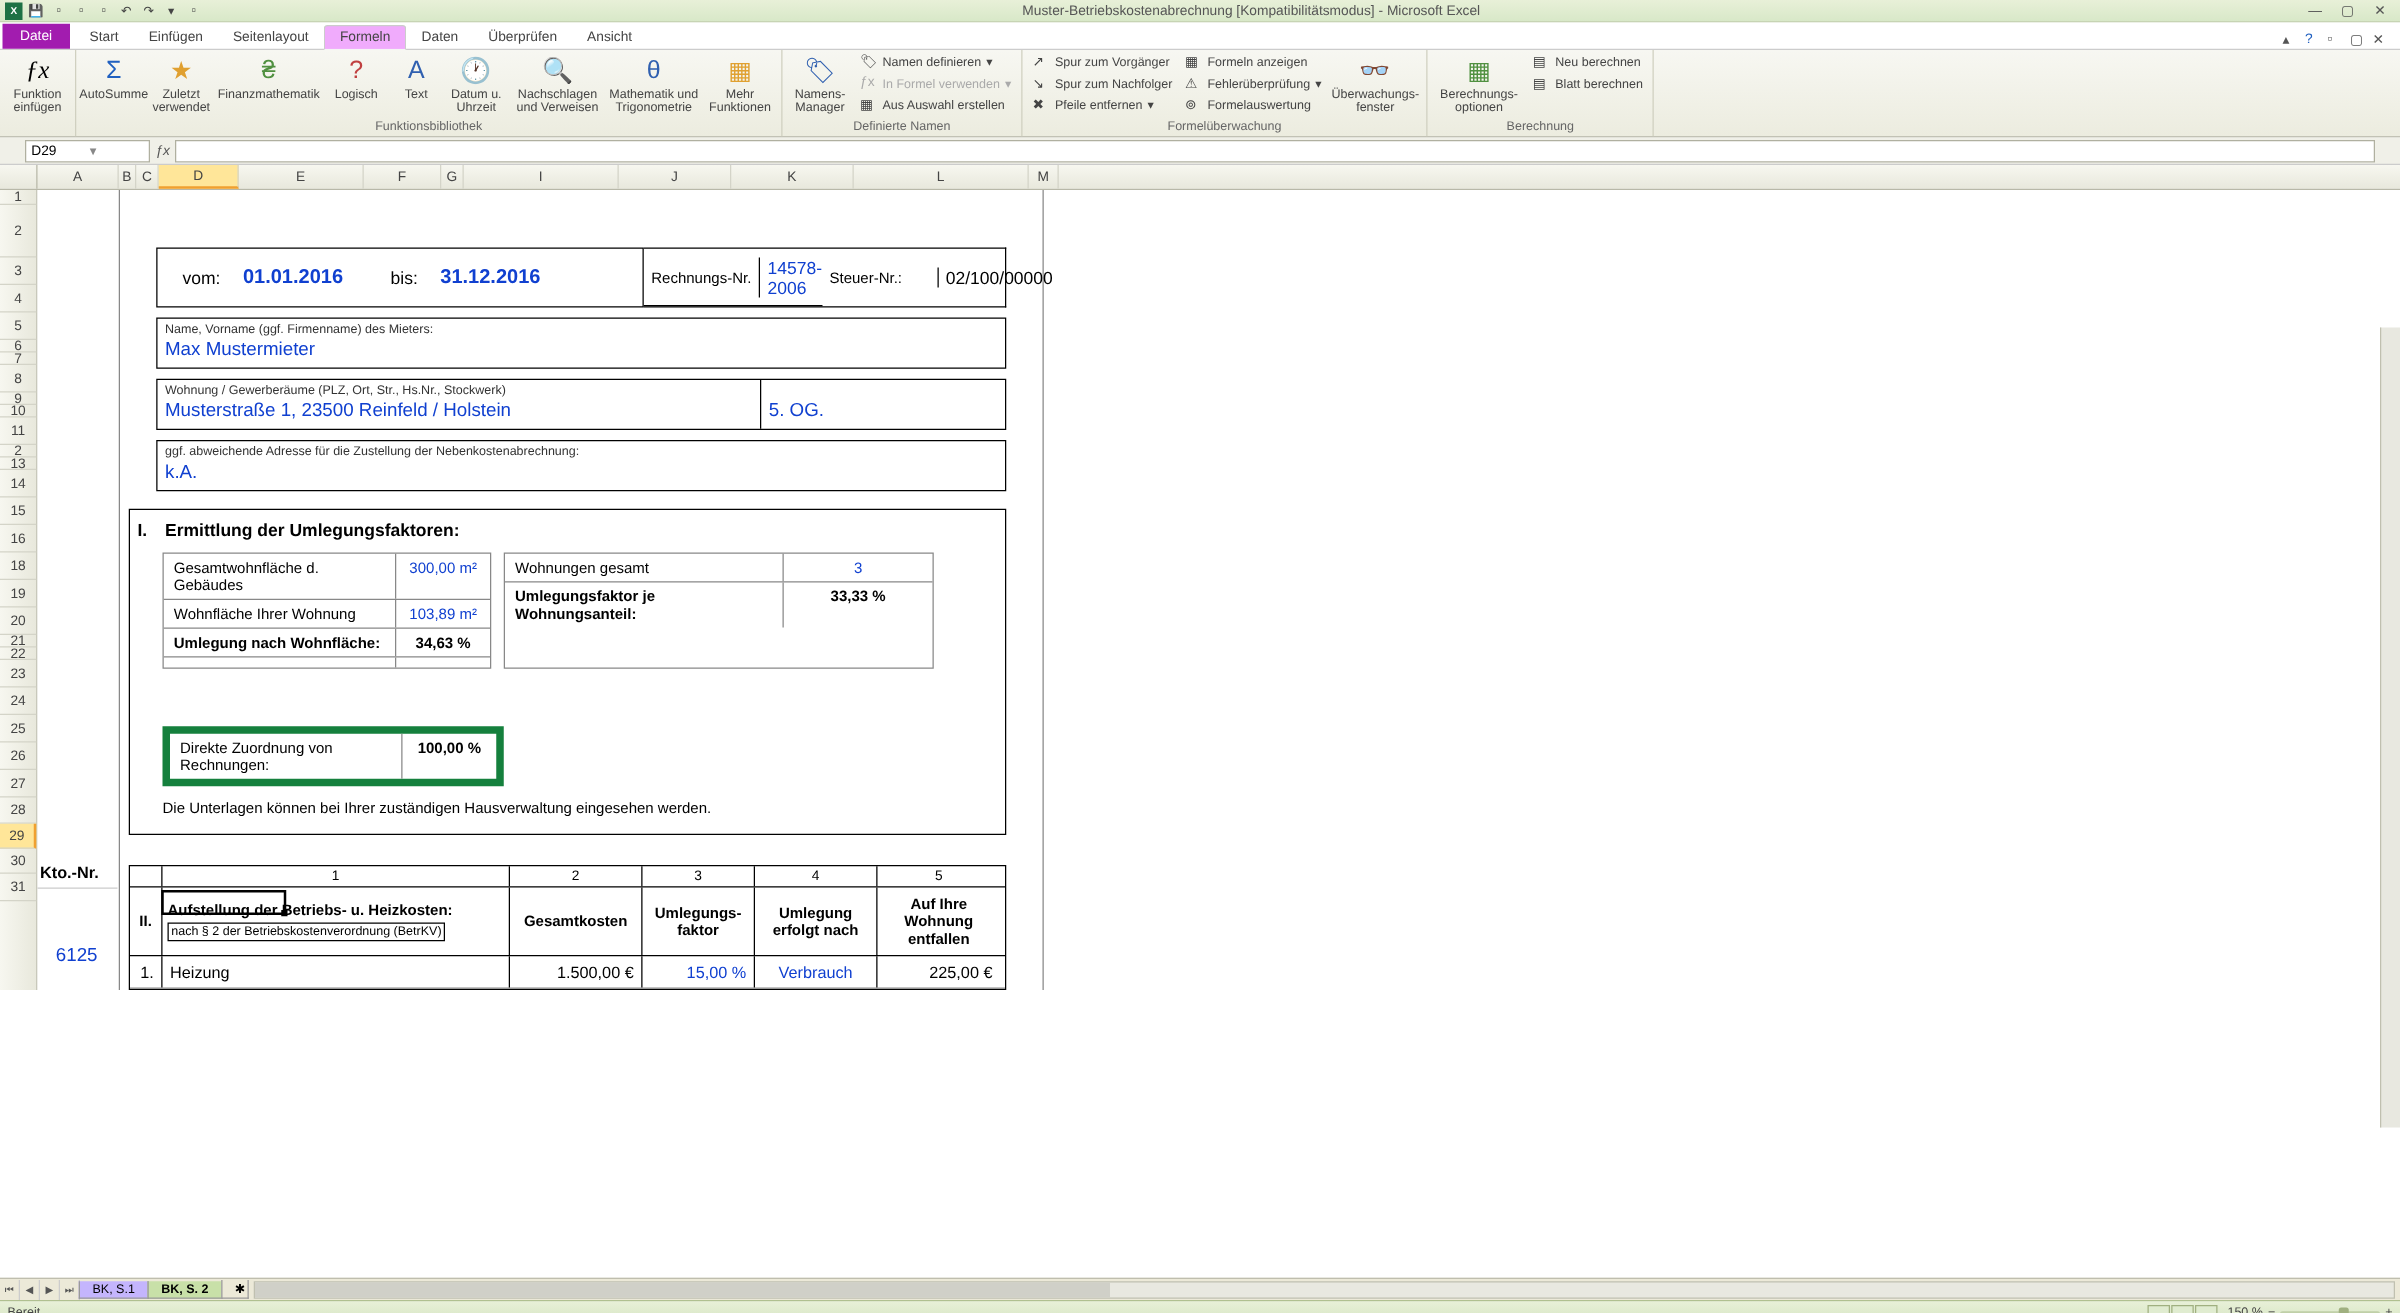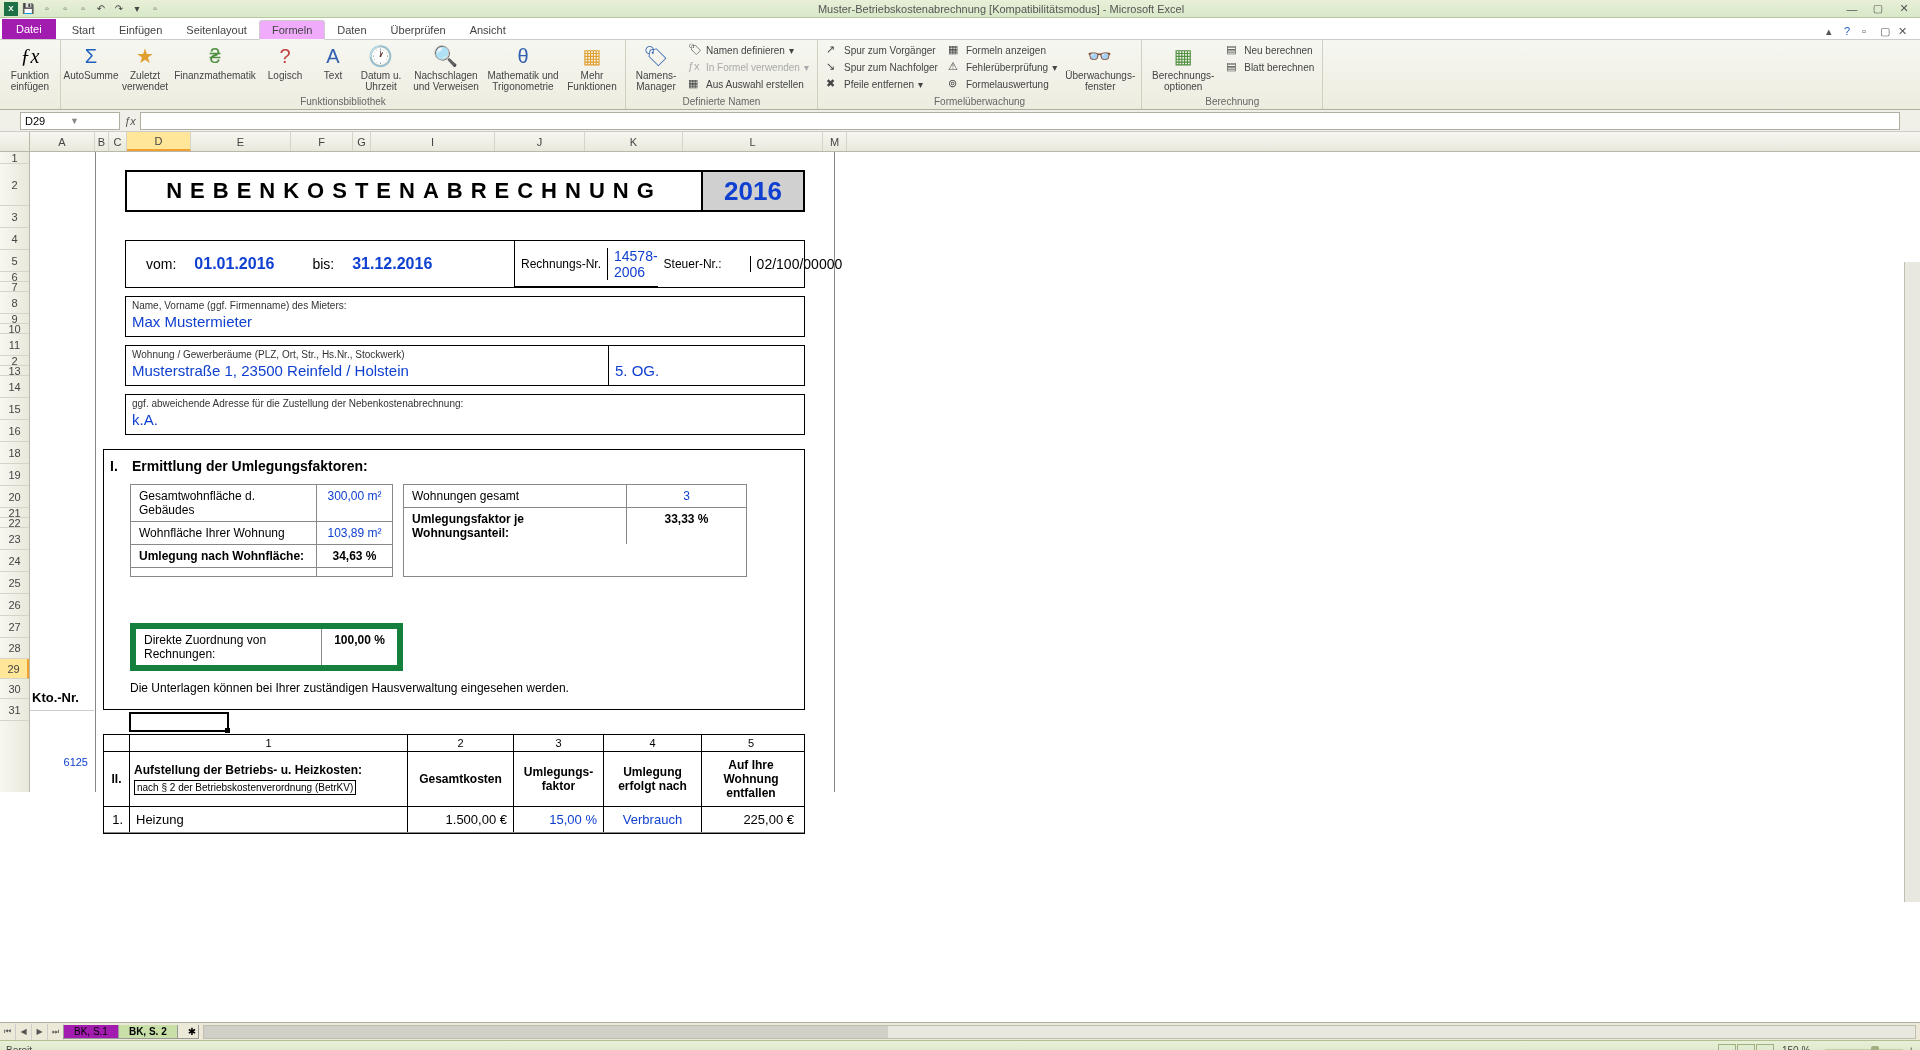--- a/index.html
+++ b/index.html
@@ -115,31 +115,31 @@
 .ct-row { display: flex; border-bottom: 1px solid #888; font-size: 13px; }
 .ct-row .ct-c { padding: 5px 6px; }
 .ct-row .ct-c0 { text-align: right; }
 .ct-row .ct-c2, .ct-row .ct-c3, .ct-row .ct-c5 { text-align: right; }
 .ct-row .ct-c4 { text-align: center; color: #1040d0; }
 .ct-row .blue { color: #1040d0; }
 
 
 .kto-col { position: absolute; left: 0; top: 538px; width: 64px; }
 .kto-head { height: 21px; font-weight: bold; font-size: 13px; border-bottom: 1px solid #ccc; padding-left: 2px; }
-.kto-val { height: 23px; text-align: right; padding-right: 6px; color: #1040d0; font-size: 11px; padding-top: 3px; }
+.kto-val { height: 23px; text-align: right; padding-right: 16px; color: #1040d0; font-size: 15px; padding-top: 3px; }
 
 
 .sel-cell { position: absolute; left: 99px; top: 560px; width: 100px; height: 20px; border: 2px solid #000; pointer-events: none; }
 .sel-cell::after { content: ''; position: absolute; right: -3px; bottom: -3px; width: 5px; height: 5px; background: #000; }
 
 
 .sheet-tabs { height: 18px; background: #ece9d8; border-top: 1px solid #b0b0a0; display: flex; align-items: center; font-size: 10px; }
 .nav-btns { display: flex; gap: 0; }
 .nav-btn { width: 16px; height: 16px; display: flex; align-items: center; justify-content: center; color: #555; border-right: 1px solid #ccc; font-size: 8px; }
-.sh-tab { padding: 1px 10px; background: #a21caf; border: 1px solid #999; border-top: none; margin-left: -1px; }
+.sh-tab { padding: 1px 10px; background: #c4b5fd; border: 1px solid #999; border-top: none; margin-left: -1px; }
 .sh-tab.active { background: #c8e0a8; font-weight: bold; }
 .hscroll { flex: 1; margin: 0 4px; height: 14px; background: #e8e8e0; border: 1px solid #c0c0b0; position: relative; }
 .hscroll-thumb { position: absolute; left: 0; width: 40%; height: 100%; background: #d0d0c8; }
 
 
 .status { height: 20px; background: linear-gradient(#e8f0d8,#d4e4c0); border-top: 1px solid #b0c090; display: flex; align-items: center; padding: 0 6px; font-size: 10px; color: #444; }
 .status .spacer { flex: 1; }
 .view-btns { display: flex; gap: 1px; margin-right: 8px; }
 .view-btn { width: 18px; height: 14px; border: 1px solid #a0b080; background: #e0ecd0; }
 .zoom { display: flex; align-items: center; gap: 4px; }
@@ -382,24 +382,20 @@
     <div class="sheet">
       <div class="page-edge"></div>
 
       <div class="kto-col">
         <div class="kto-head">Kto.-Nr.</div>
         <div style="height:42px"></div>
         <div class="kto-val">6125</div>
       </div>
 
       <div class="doc">
-        <div class="title-box">
-          <div class="title-main">NEBENKOSTENABRECHNUNG</div>
-          <div class="title-year">2016</div>
-        </div>
 
         <div class="period-row">
           <div class="period-box">
             <span class="lbl">vom:</span>
             <span class="val">01.01.2016</span>
             <span class="lbl" style="margin-left:20px">bis:</span>
             <span class="val">31.12.2016</span>
           </div>
           <div class="rnr-box">
             <div class="rnr-row">

